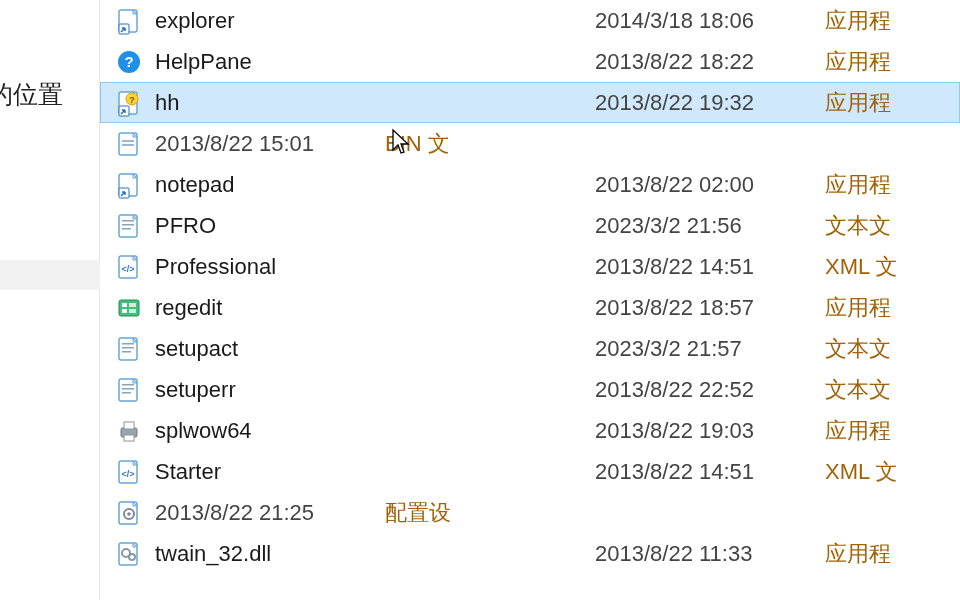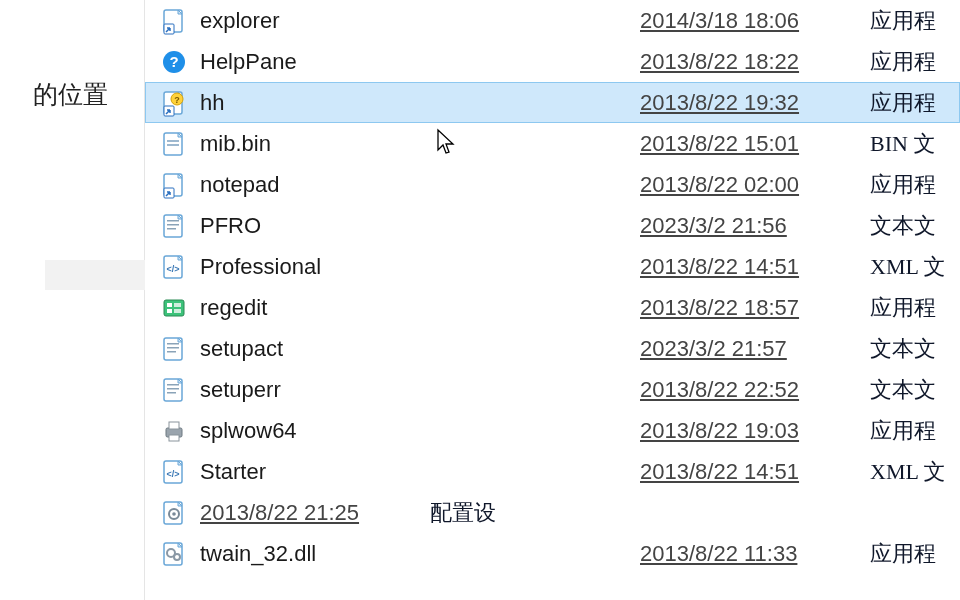--- a/index.html
+++ b/index.html
@@ -17,21 +17,20 @@
   position: absolute;
   left: 0; top: 0;
   width: 960px; height: 600px;
   display: flex;
 }
 .sidebar {
   width: 100px;
   height: 100%;
   border-right: 1px solid #e5e5e5;
   position: relative;
-  margin-left: 45px;
 }
 .sidebar-label {
   position: absolute;
   top: 78px;
   right: 36px;
   color: #222;
   font-size: 25px;
   white-space: nowrap;
 }
 .sidebar-sel {
@@ -67,26 +66,24 @@
   position: relative;
 }
 .icon svg { width: 28px; height: 28px; display: block; }
 .name {
   flex: 0 0 440px;
   color: #1a1a1a;
 }
 .date {
   flex: 0 0 230px;
   color: #444;
-  text-decoration: underline;
 }
 .type {
   flex: 1;
-  color: #0f172a;
-  font-family: Liberation Serif, serif;
+  color: #a16207;
 }
 .cursor {
   position: absolute;
   left: 291px;
   top: 128px;
   width: 20px; height: 28px;
   pointer-events: none;
   z-index: 50;
 }
 </style>
@@ -141,21 +138,20 @@
       </div>
       <div class="row">
         <span class="icon">
           <svg viewBox="0 0 28 28">
             <rect x="4" y="3" width="18" height="22" rx="2" fill="#fff" stroke="#6aa7d8" stroke-width="1.5"></rect>
             <path d="M18 3 L22 7 L18 7 Z" fill="#cfe4f5" stroke="#6aa7d8" stroke-width="1"></path>
             <rect x="7" y="10" width="12" height="2" fill="#9db8cf"></rect>
             <rect x="7" y="14" width="12" height="2" fill="#9db8cf"></rect>
           </svg>
         </span>
-        <span class="name">mib.bin</span>
         <span class="date">2013/8/22 15:01</span>
         <span class="type">BIN 文</span>
       </div>
       <div class="row">
         <span class="icon">
           <svg viewBox="0 0 28 28">
             <rect x="4" y="3" width="18" height="22" rx="2" fill="#fff" stroke="#6aa7d8" stroke-width="1.5"></rect>
             <path d="M18 3 L22 7 L18 7 Z" fill="#cfe4f5" stroke="#6aa7d8" stroke-width="1"></path>
             <rect x="4" y="17" width="10" height="10" rx="1" fill="#fff" stroke="#2a6fbf"></rect>
             <path d="M6 25 L10 21 M10 21 L10 24 M10 21 L7 21" stroke="#2a6fbf" stroke-width="1.5" fill="none"></path>

